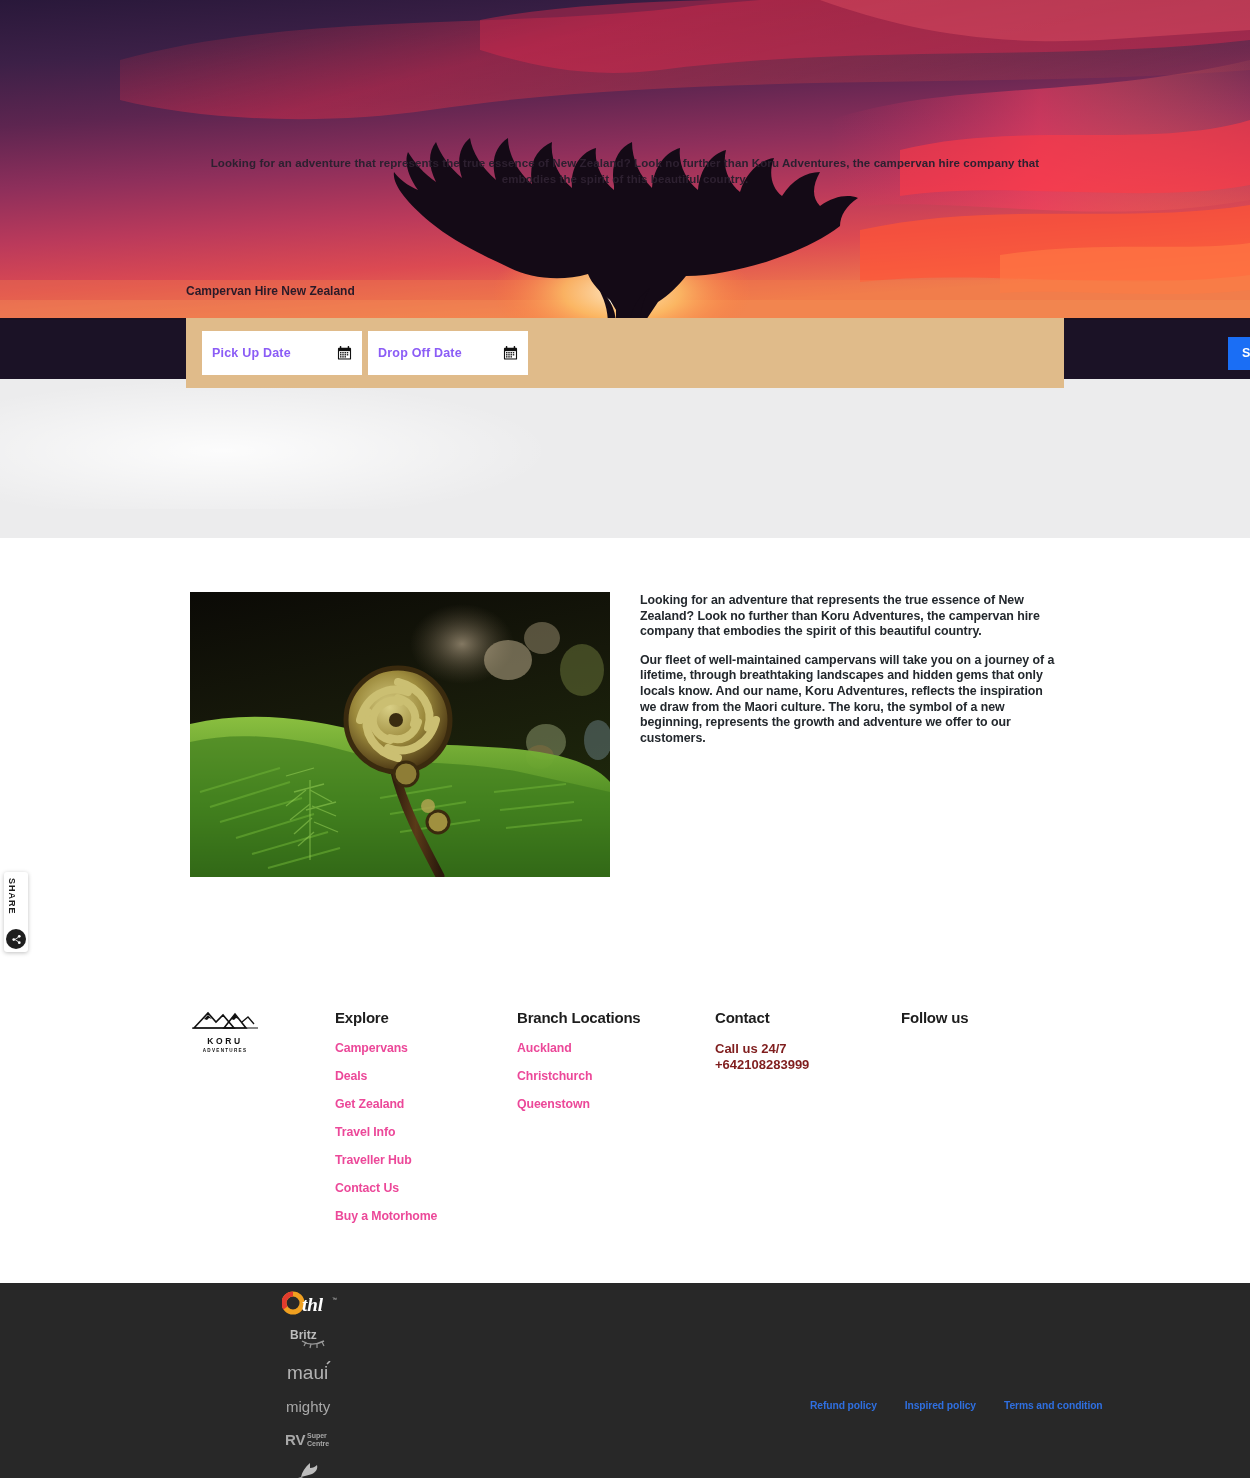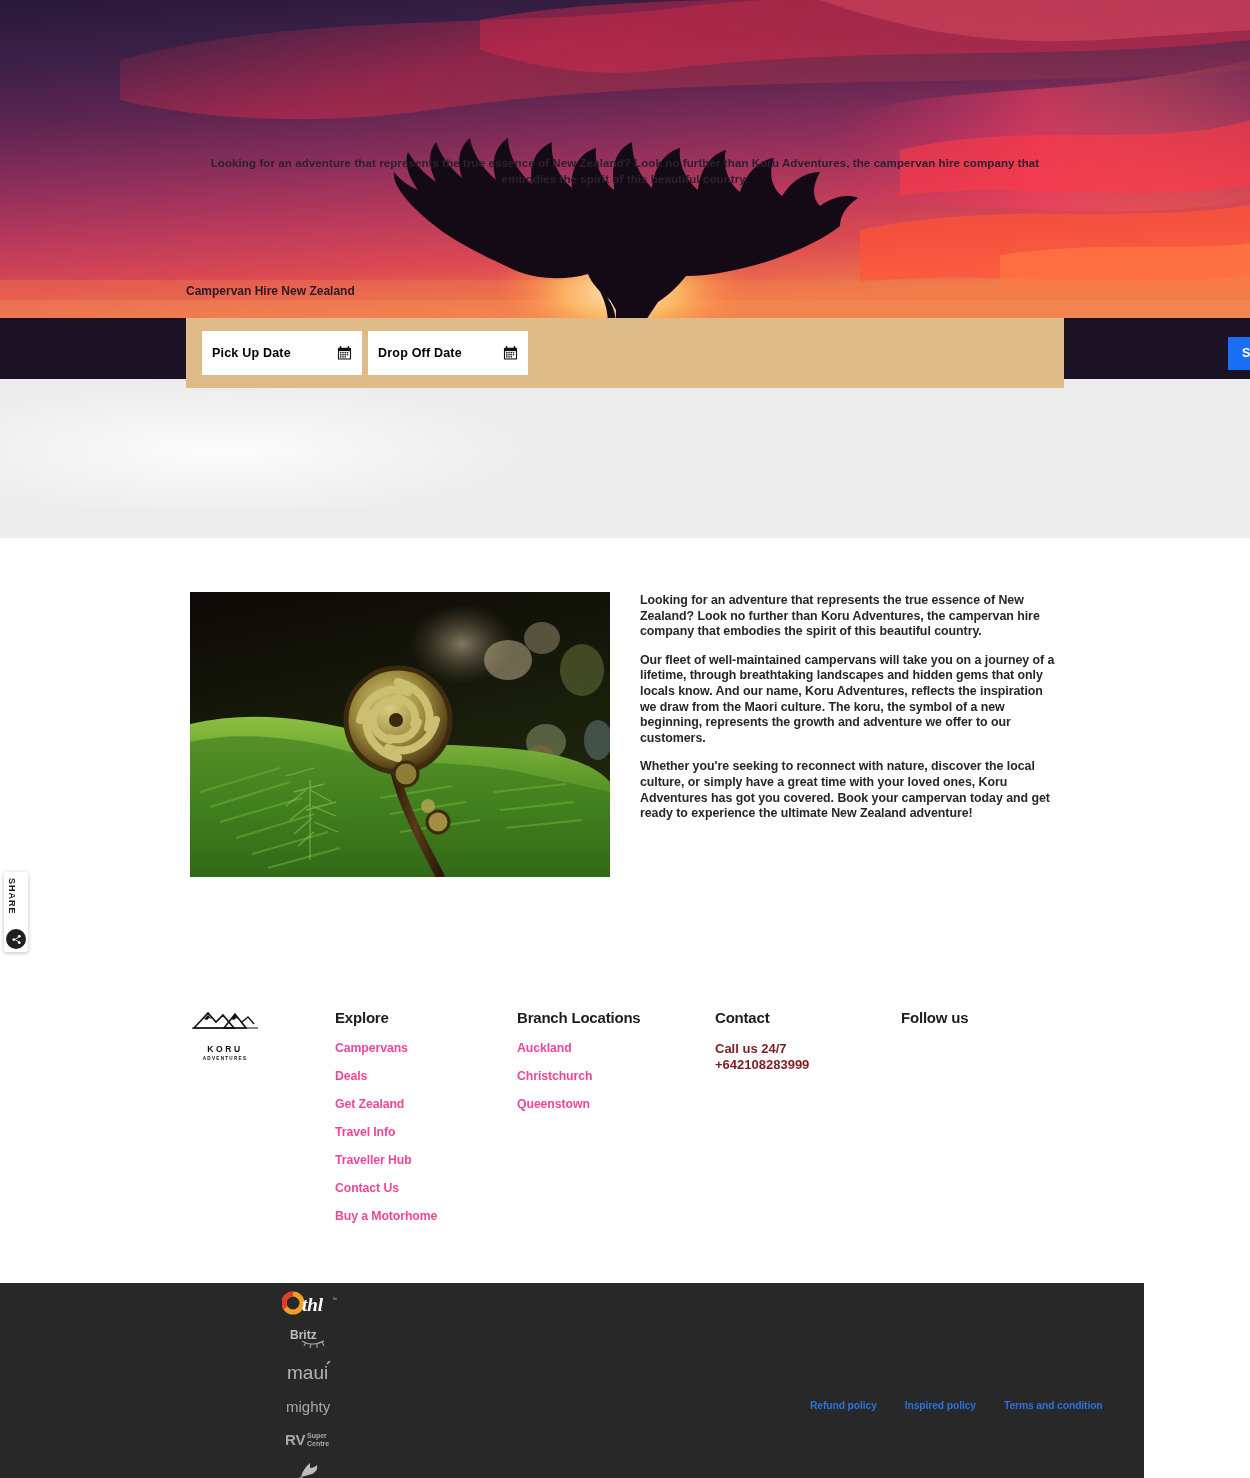--- a/index.html
+++ b/index.html
@@ -45,21 +45,21 @@
     position: absolute; left: 186px; top: 318px; width: 878px; height: 70px;
     background: #e0bb8a; z-index: 6;
     display: flex; align-items: center; padding-left: 16px; gap: 6px;
   }
   .date-field {
     position: relative;
     width: 160px; height: 44px; background: #ffffff;
     display: flex; align-items: center; padding: 0 10px;
   }
   .date-field .ph {
-    font-size: 12.5px; font-weight: 700; color: #000000; letter-spacing: .2px;
+    font-size: 12.5px; font-weight: 700; color: #8b5cf6; letter-spacing: .2px;
   }
   .cal-ico {
     position: absolute; right: 10px; top: 50%; transform: translateY(-50%);
     width: 15px; height: 15px;
   }
   .search-btn {
     position: absolute; left: 1228px; top: 337px; width: 60px; height: 33px;
     background: #1a6ef5; color: #fff; border: none; z-index: 7;
     font-size: 12.5px; font-weight: 700; text-align: left;
     padding-left: 14px; line-height: 33px; white-space: nowrap; overflow: hidden;
@@ -103,37 +103,37 @@
   }
   .share-circle {
     position: absolute; left: 2px; bottom: 3px; width: 20px; height: 20px;
     border-radius: 50%; background: #1f1f1f;
     display: flex; align-items: center; justify-content: center;
   }
 
   
   .footer { position: absolute; left: 0; top: 983px; width: 1250px; height: 300px; background: #fff; }
   .f-logo { position: absolute; left: 190px; top: 25px; width: 70px; }
-  .f-logo .name { text-align: center; font-size: 8.5px; font-weight: 700; letter-spacing: 2.6px; color: #111; margin-top: 10px; }
+  .f-logo .name { text-align: center; font-size: 8.5px; font-weight: 700; letter-spacing: 2.6px; color: #111; margin-top: 2px; }
   .f-logo .sub { text-align: center; font-size: 4.6px; font-weight: 700; letter-spacing: 1.3px; color: #111; margin-top: 2px; }
 
   .f-col { position: absolute; top: 26px; }
   .f-col h3 { font-size: 15px; font-weight: 700; color: #1d1d1d; margin-bottom: 15px; letter-spacing: -.2px; }
   .f-col a {
     display: block; font-size: 12.3px; font-weight: 700; color: #ec4899;
     text-decoration: none; margin-bottom: 14px; letter-spacing: -.1px;
   }
   .f-explore { left: 335px; }
   .f-branch  { left: 517px; }
   .f-contact { left: 715px; }
   .f-follow  { left: 901px; }
   .f-contact .phone { font-size: 13px; font-weight: 700; color: #7f1d1d; line-height: 16px; }
 
   
-  .bottom-bar { position: absolute; left: 0; top: 1283px; width: 1144px; height: 195px; background: #282828; }
+  .bottom-bar { position: absolute; left: 0; top: 1283px; width: 1250px; height: 195px; background: #282828; }
   .brands { position: absolute; left: 280px; top: 8px; width: 60px; text-align: center; }
   .brand { margin-bottom: 8px; display: block; }
 
   .policy-links { position: absolute; left: 810px; top: 1366px; display: flex; gap: 28px; }
   .policy-links a {
     font-size: 10.3px; font-weight: 700; color: #2f6fe0; text-decoration: none; letter-spacing: -.1px; margin-top: 34px;
   }
 </style>
 </head>
 <body>
@@ -357,21 +357,20 @@
 
         <circle cx="216" cy="182" r="12" fill="#8e7d36" stroke="#3a2a0e" stroke-width="3"></circle>
         <circle cx="248" cy="230" r="11" fill="#a0903f" stroke="#3a2a0e" stroke-width="3"></circle>
         <circle cx="238" cy="214" r="7" fill="#b5a552" opacity=".8"></circle>
       </svg>
     </div>
 
     <div class="content-text">
       <p>Looking for an adventure that represents the true essence of New Zealand? Look no further than Koru Adventures, the campervan hire company that embodies the spirit of this beautiful country.</p>
       <p>Our fleet of well-maintained campervans will take you on a journey of a lifetime, through breathtaking landscapes and hidden gems that only locals know. And our name, Koru Adventures, reflects the inspiration we draw from the Maori culture. The koru, the symbol of a new beginning, represents the growth and adventure we offer to our customers.</p>
-      <p>Whether you're seeking to reconnect with nature, discover the local culture, or simply have a great time with your loved ones, Koru Adventures has got you covered. Book your campervan today and get ready to experience the ultimate New Zealand adventure!</p>
     </div>
   </div>
 
   <div class="share-widget">
     <span class="share-label">SHARE</span>
     <span class="share-circle">
       <svg width="11" height="11" viewBox="0 0 24 24" fill="#ffffff">
         <circle cx="18" cy="5" r="3"></circle>
           <circle cx="6" cy="12" r="3"></circle>
           <circle cx="18" cy="19" r="3"></circle>

